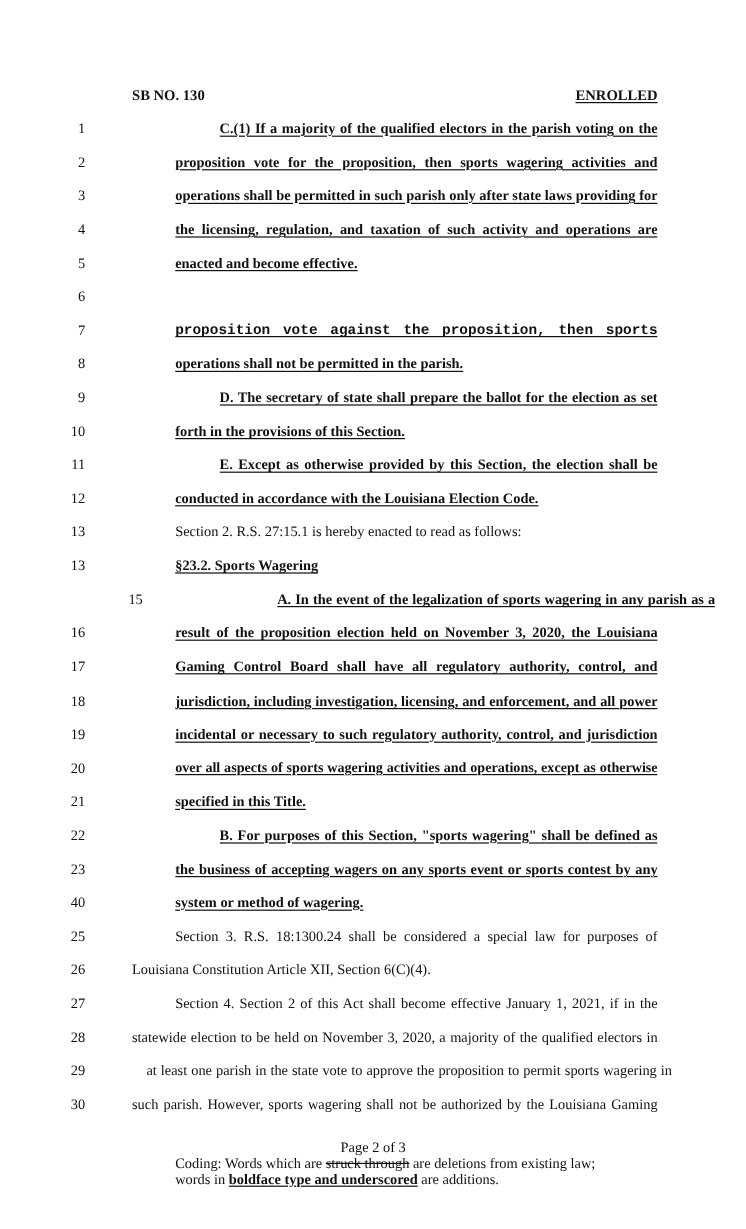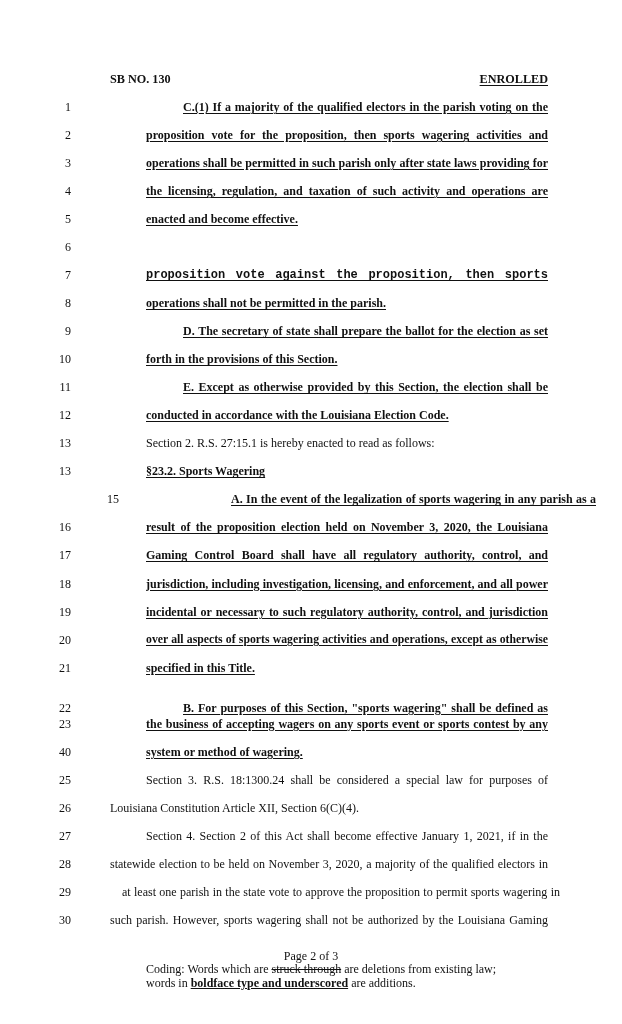--- a/index.html
+++ b/index.html
@@ -102,21 +102,21 @@
         <span class="tx just ins" style="left: 146px; width: 402px; right: auto; white-space: normal; height: 20px; overflow: hidden;">incidental or necessary to such regulatory authority, control, and jurisdiction</span>
       </div>
       <div class="line" style="top: 629.57px;">
         <span class="ln">20</span>
         <span class="tx just ins" style="left: 146px; width: 402px; right: auto; white-space: normal; height: 20px; overflow: hidden; font-size: 11.75px;">over all aspects of sports wagering activities and operations, except as otherwise</span>
       </div>
       <div class="line" style="top: 657.6px;">
         <span class="ln">21</span>
         <span class="tx ins" style="left: 146px; right: auto;">specified in this Title.</span>
       </div>
-      <div class="line" style="top: 685.63px; margin-top: 12px;">
+      <div class="line" style="top: 685.63px;">
         <span class="ln">22</span>
         <span class="tx just ins" style="left: 183px; width: 365px; right: auto; white-space: normal; height: 20px; overflow: hidden;">B.  For purposes of this Section, "sports wagering" shall be defined as</span>
       </div>
       <div class="line" style="top: 713.66px;">
         <span class="ln">23</span>
         <span class="tx just ins" style="left: 146px; width: 402px; right: auto; white-space: normal; height: 20px; overflow: hidden;">the business of accepting wagers on any sports event or sports contest by any</span>
       </div>
       <div class="line" style="top: 741.69px;">
         <span class="ln">40</span>
         <span class="tx ins" style="left: 146px; right: auto;">system or method of wagering.</span>

